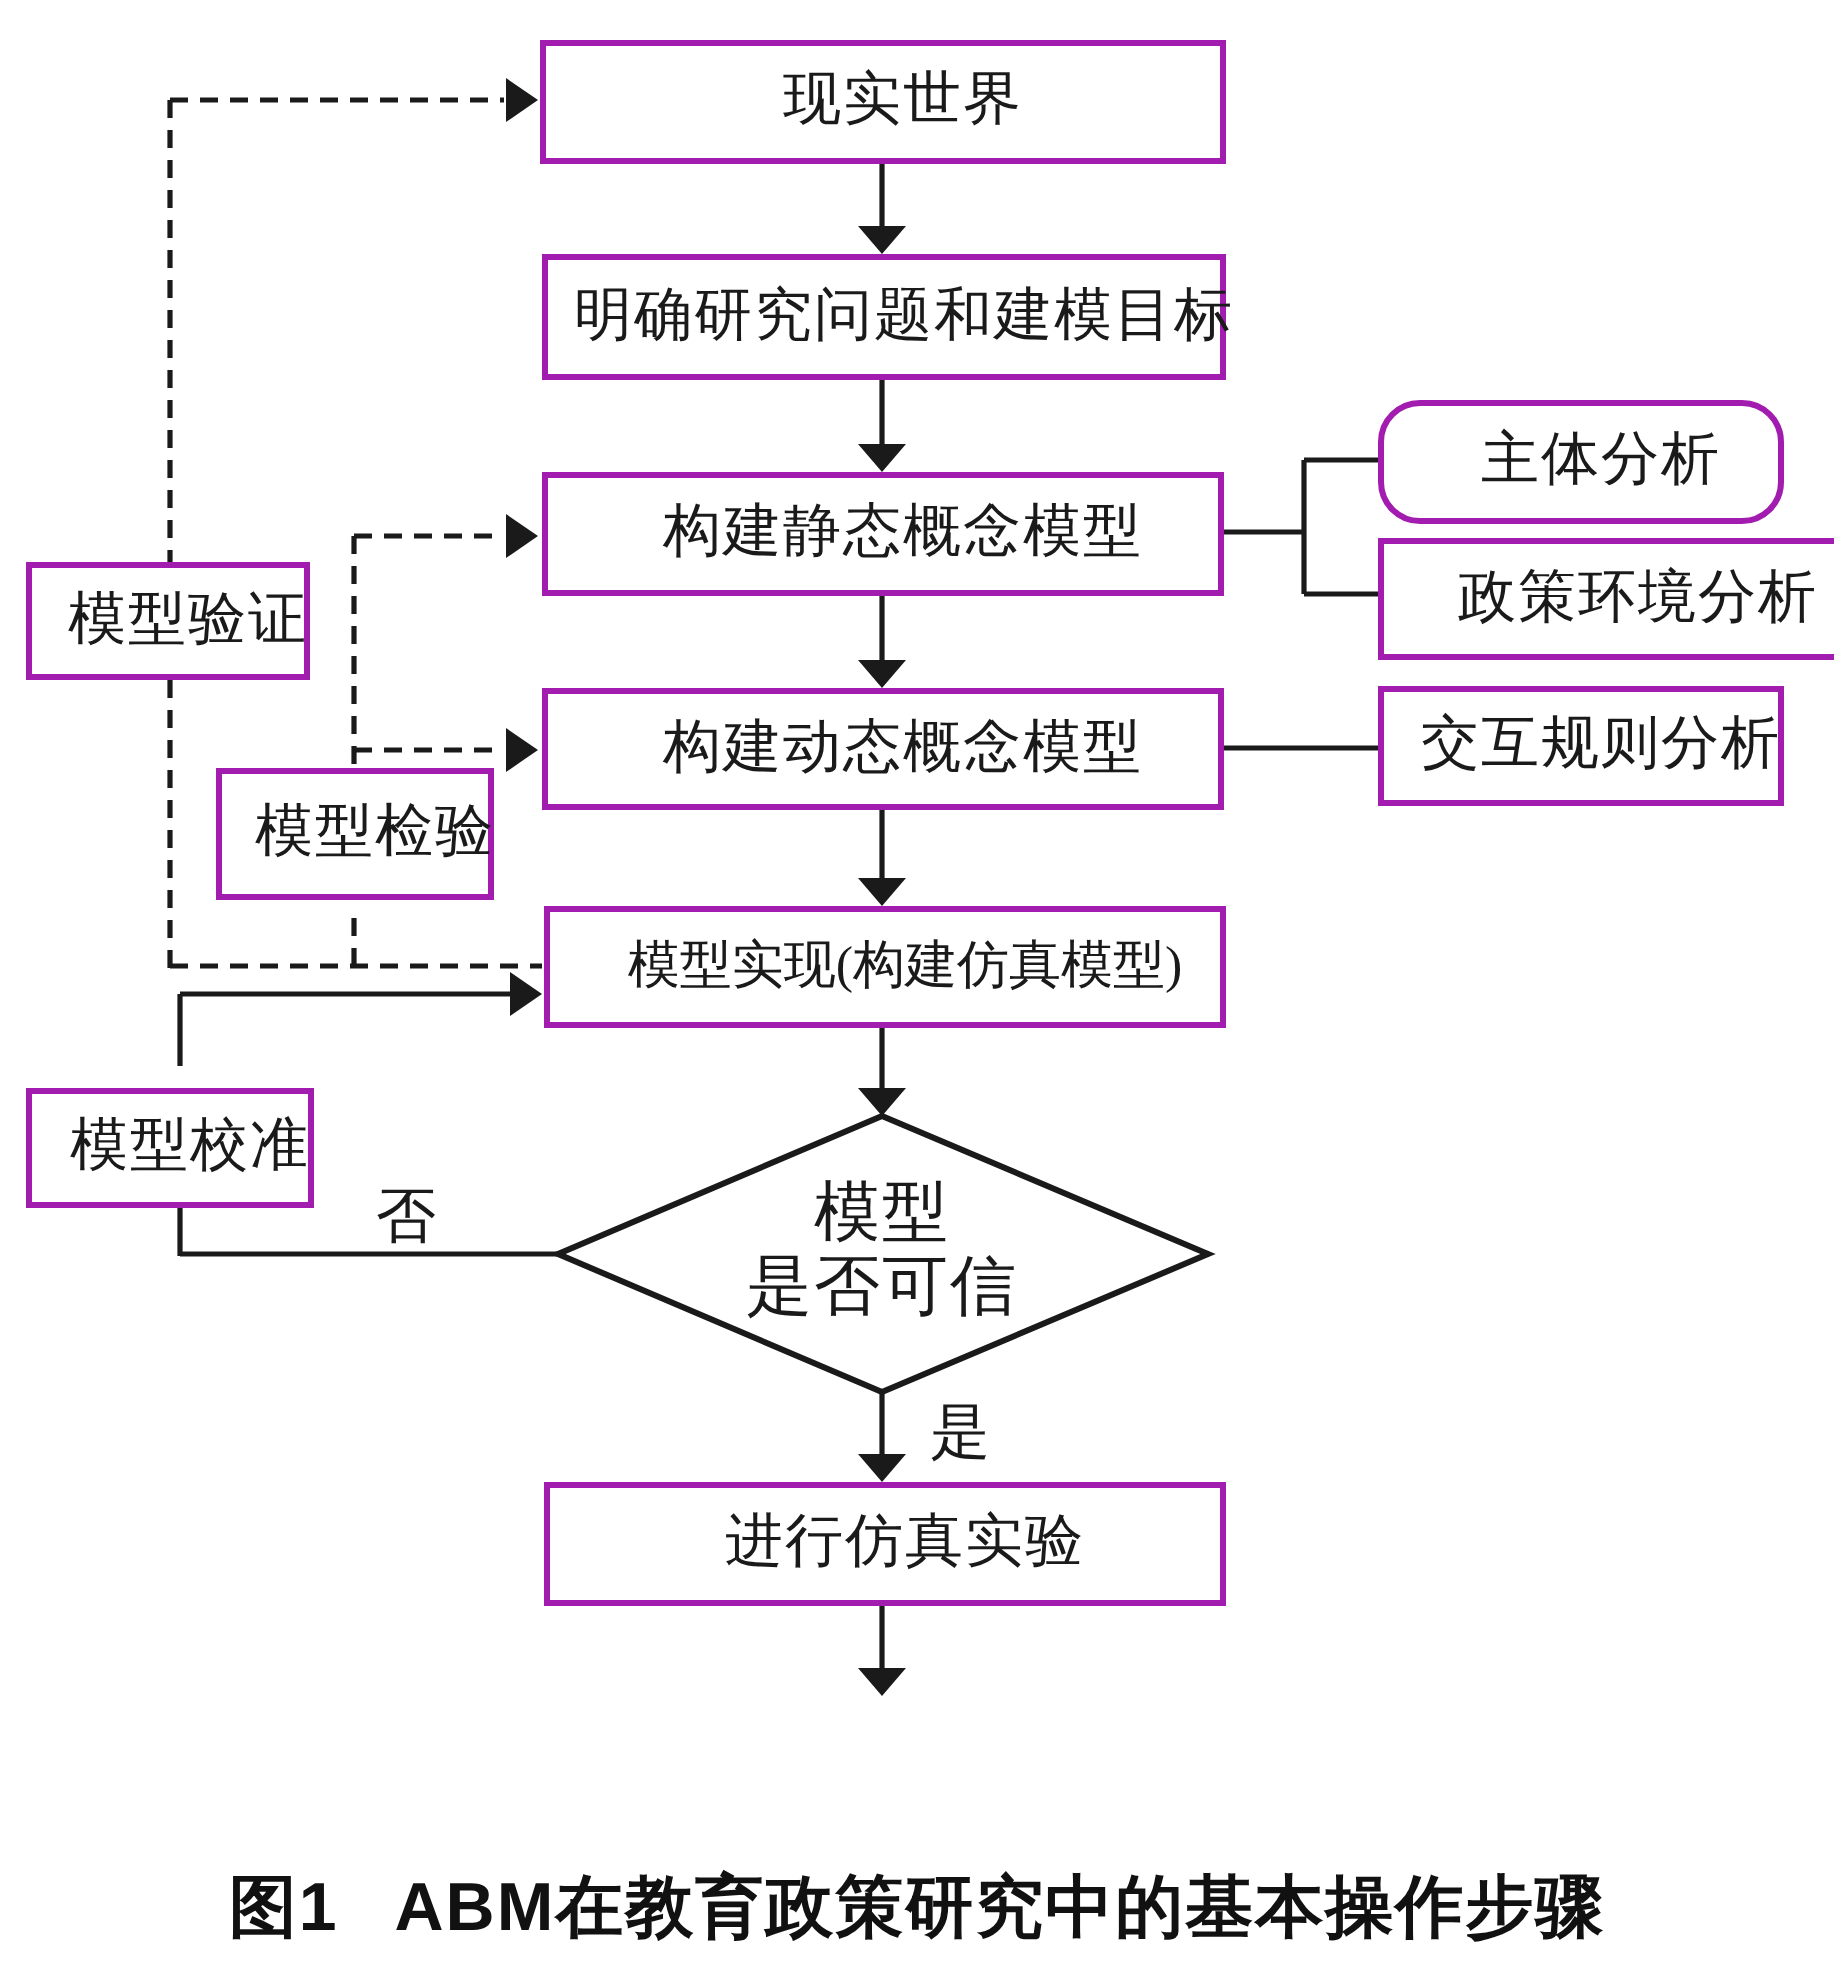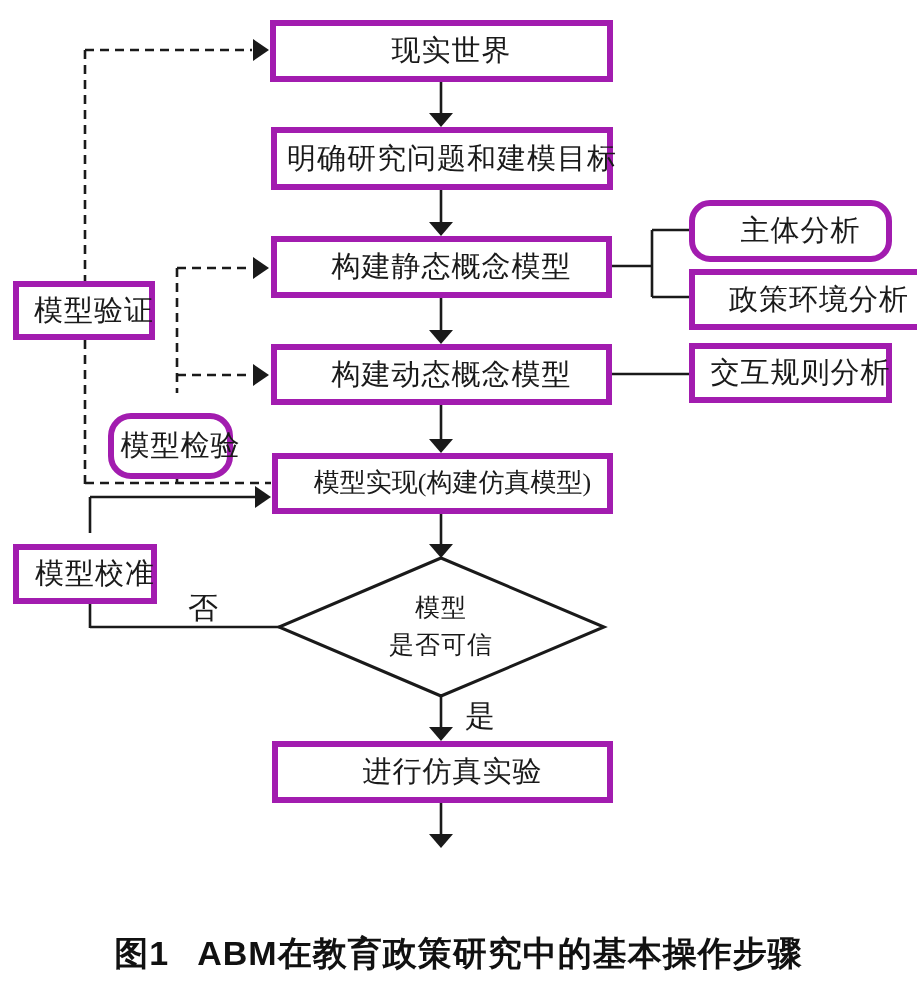--- a/index.html
+++ b/index.html
@@ -39,42 +39,42 @@
   .wires polygon.decision {
     fill: #ffffff;
     stroke: #1a1a1a;
     stroke-width: 3;
     stroke-linejoin: miter;
   }
   .box {
     position: absolute;
     box-sizing: border-box;
     background: #ffffff;
-    border: 6px solid #a21caf;
+    border: 3px solid #a21caf;
     display: flex;
     align-items: center;
     justify-content: center;
     text-align: center;
     font-size: 29px;
     letter-spacing: 1px;
     line-height: 1.1;
     white-space: nowrap;
     padding-left: 20px;
   }
   .box.tight {
     font-size: 26px;
     letter-spacing: 0;
   }
   .diamond-text {
     position: absolute;
     left: 341px;
     top: 589px;
     width: 200px;
     text-align: center;
-    font-size: 25px;
+    font-size: 33px;
     letter-spacing: 1px;
     line-height: 37px;
   }
   .edge-label {
     position: absolute;
     font-size: 30px;
     letter-spacing: 0;
   }
   .edge-label.no {
     left: 176px;
@@ -191,21 +191,21 @@
 
 
   <div class="box" style="left:689px; top:200px; width:203px; height:62px;border-radius:21px;">主体分析</div>
 
   <div class="box" style="left:689px; top:269px; width:240px; height:61px;">政策环境分析</div>
 
   <div class="box" style="left:689px; top:343px; width:203px; height:60px;">交互规则分析</div>
 
   <div class="box" style="left:13px; top:281px; width:142px; height:59px;">模型验证</div>
 
-  <div class="box" style="left:108px; top:413px; width:125px; height:66px;border-radius:23px;">模型检验</div>
+  <div class="box" style="left:108px; top:384px; width:139px; height:66px;">模型检验</div>
 
   <div class="box" style="left:13px; top:532px; width:144px; height:60px;margin-top:12px;">模型校准</div>
 
   <div class="diamond-text">
     <div>模型</div>
     <div>是否可信</div>
   </div>
 
   <div class="edge-label no">否</div>
   <div class="edge-label yes">是</div>

